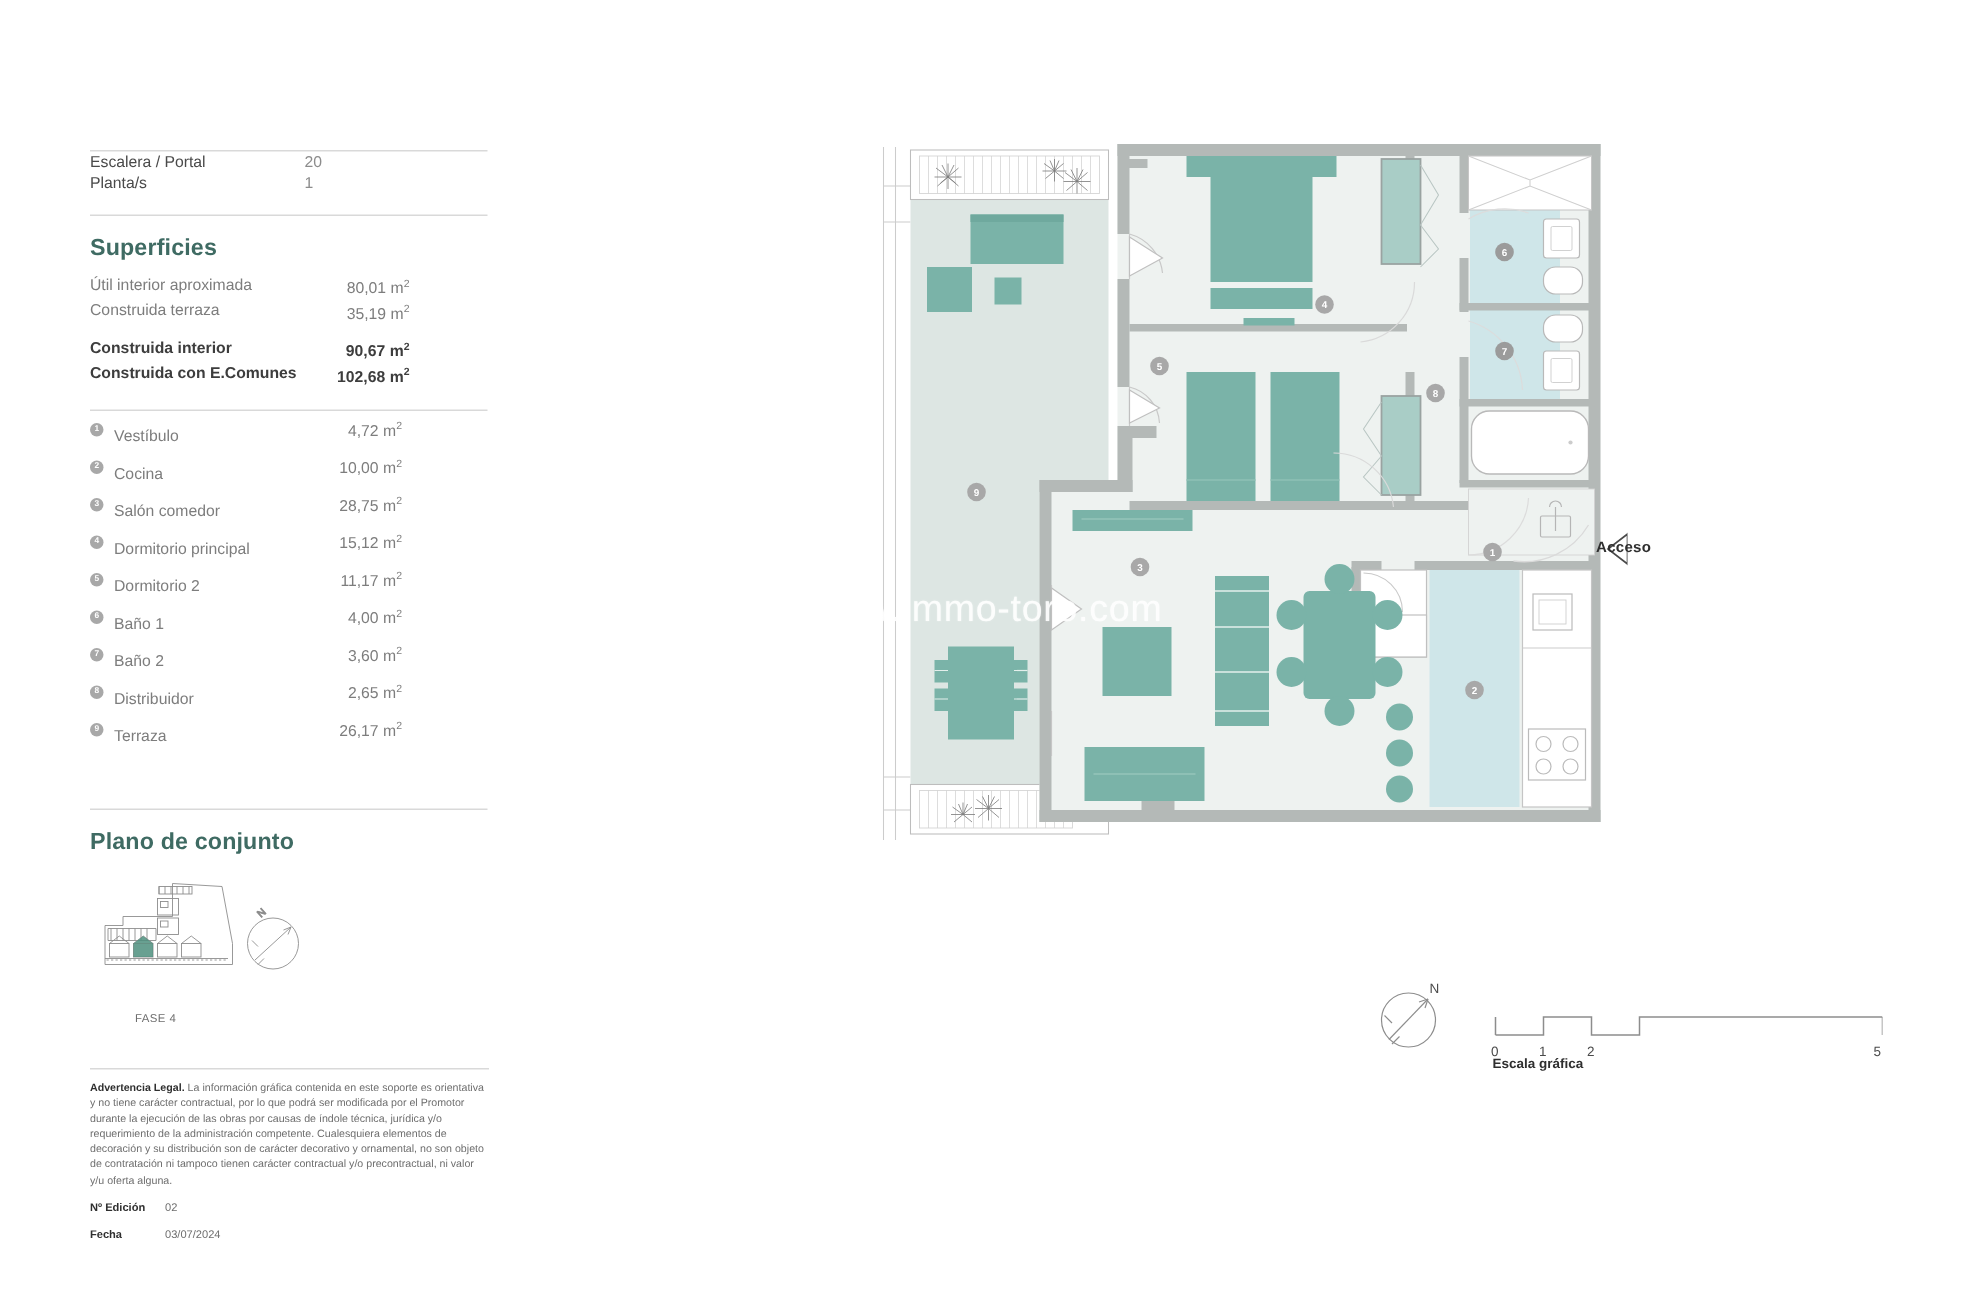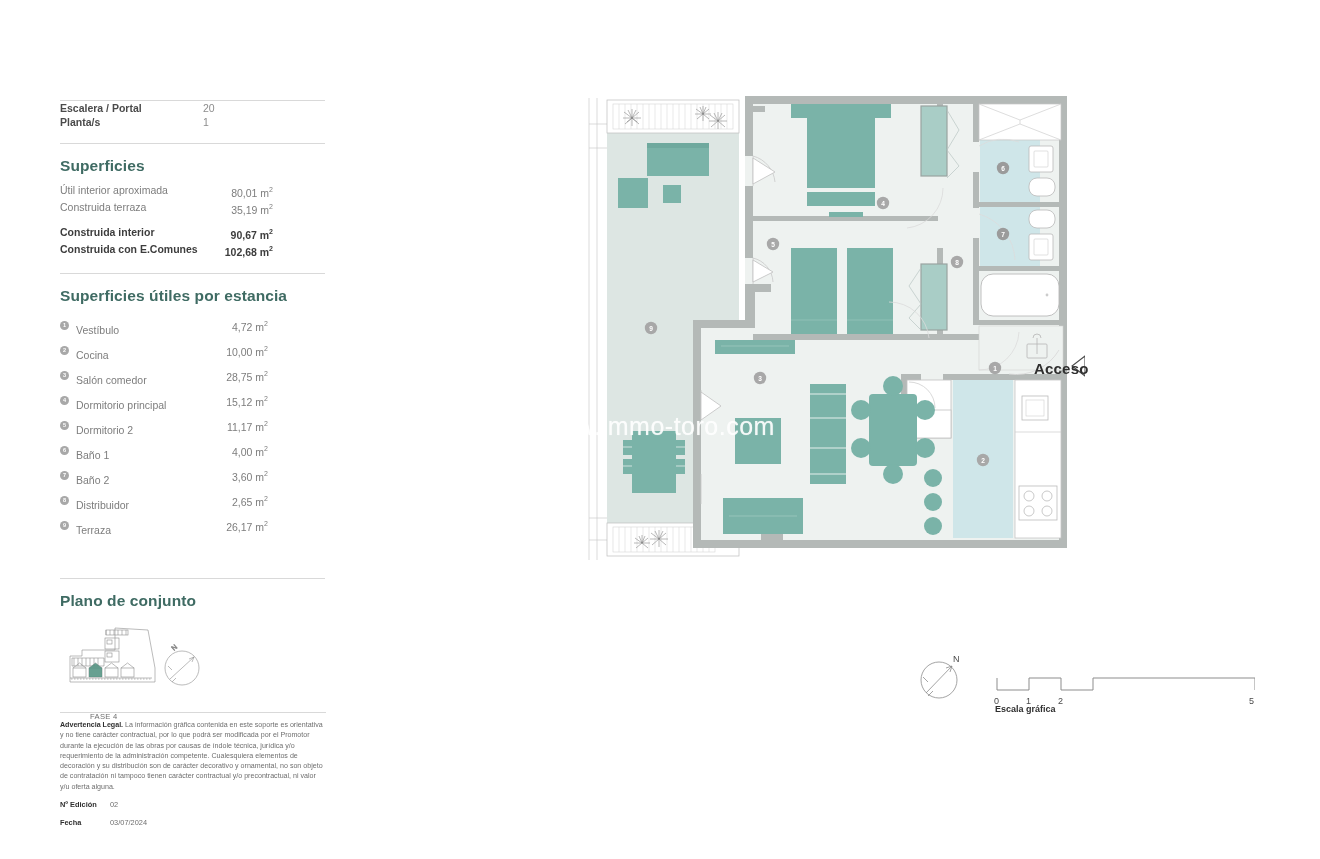--- a/index.html
+++ b/index.html
@@ -16,21 +16,21 @@
 
   h1.title{
     font-size:17px;font-weight:700;color:#3f6b63;
     margin:12px 0 8px 0;letter-spacing:.1px;
   }
   h2.sect{
     font-size:15.5px;font-weight:700;color:#3f6b63;
     margin:13px 0 8px 0;letter-spacing:.1px;
   }
   .kv{display:flex;font-size:10.5px;line-height:14px;}
-  .kv .k{width:143px;font-weight:700;color:#4a4a4a;}
+  .kv .k{width:143px;font-weight:400;color:#4a4a4a;}
   .kv .v{color:#8c8c8c;}
 
   .surf-row{display:flex;font-size:10.5px;line-height:14.5px;gap:12px;}
   .surf-row .lab{width:143px;color:#7d7d7d;}
   .surf-row .val{color:#7d7d7d;width:58px;text-align:right;}
   .surf-row.bold .lab{font-weight:700;color:#3d3d3d;}
   .surf-row.bold .val{font-weight:700;color:#3d3d3d;}
   .gap6{height:8px;}
 
   .room-row{display:flex;align-items:center;font-size:10.5px;line-height:15px;}
@@ -54,28 +54,28 @@
   .legal .ed .k{width:50px;font-weight:700;color:#2f2f2f;}
   .legal .ed .v{color:#6e6e6e;}
 
   .fase-label{font-size:7.6px;color:#6e6e6e;margin-top:8px;letter-spacing:.3px;margin-left:30px;}
 
   
   .plan-wrap{position:absolute;left:585px;top:88px;width:500px;height:480px;}
   .plan-wrap svg{display:block;}
 
   .watermark{
-    position:absolute;left:540px;top:412px;width:300px;
+    position:absolute;left:540px;top:392px;width:300px;
     font-size:25px;color:#ffffff;opacity:.92;font-weight:400;
     letter-spacing:.5px;pointer-events:none;
     text-shadow:0 0 1px rgba(255,255,255,.6);
   }
   .acceso{
-    position:absolute;left:1034px;top:360px;
-    font-size:15px;font-weight:700;color:#2f2f2f;letter-spacing:.2px;
+    position:absolute;left:1064px;top:360px;
+    font-size:10px;font-weight:700;color:#2f2f2f;letter-spacing:.2px;
   }
 
   
   .scale-area{position:absolute;left:915px;top:650px;width:340px;height:75px;}
   .scale-caption{
     position:absolute;left:995px;top:704px;font-size:9px;font-weight:700;color:#2f2f2f;
   }
 </style>
 </head>
 <body>
@@ -119,21 +119,20 @@
       </div>
       <div class="surf-row bold">
         <span class="lab">Construida con E.Comunes</span>
         <span class="val"><span>102,68 m</span><sup class="m2">2</sup></span>
       </div>
     </div>
 
     <div style="height:14px"></div>
     <div class="rule"></div>
 
-    <h2 class="sect">Superficies útiles por estancia</h2>
 
     <div>
       <div class="room-row">
         <span class="dot">1</span>
         <span class="rname">Vestíbulo</span>
         <span class="rval"><span>4,72 m</span><sup class="m2">2</sup></span>
       </div>
       <div class="room-row">
         <span class="dot">2</span>
         <span class="rname">Cocina</span>

